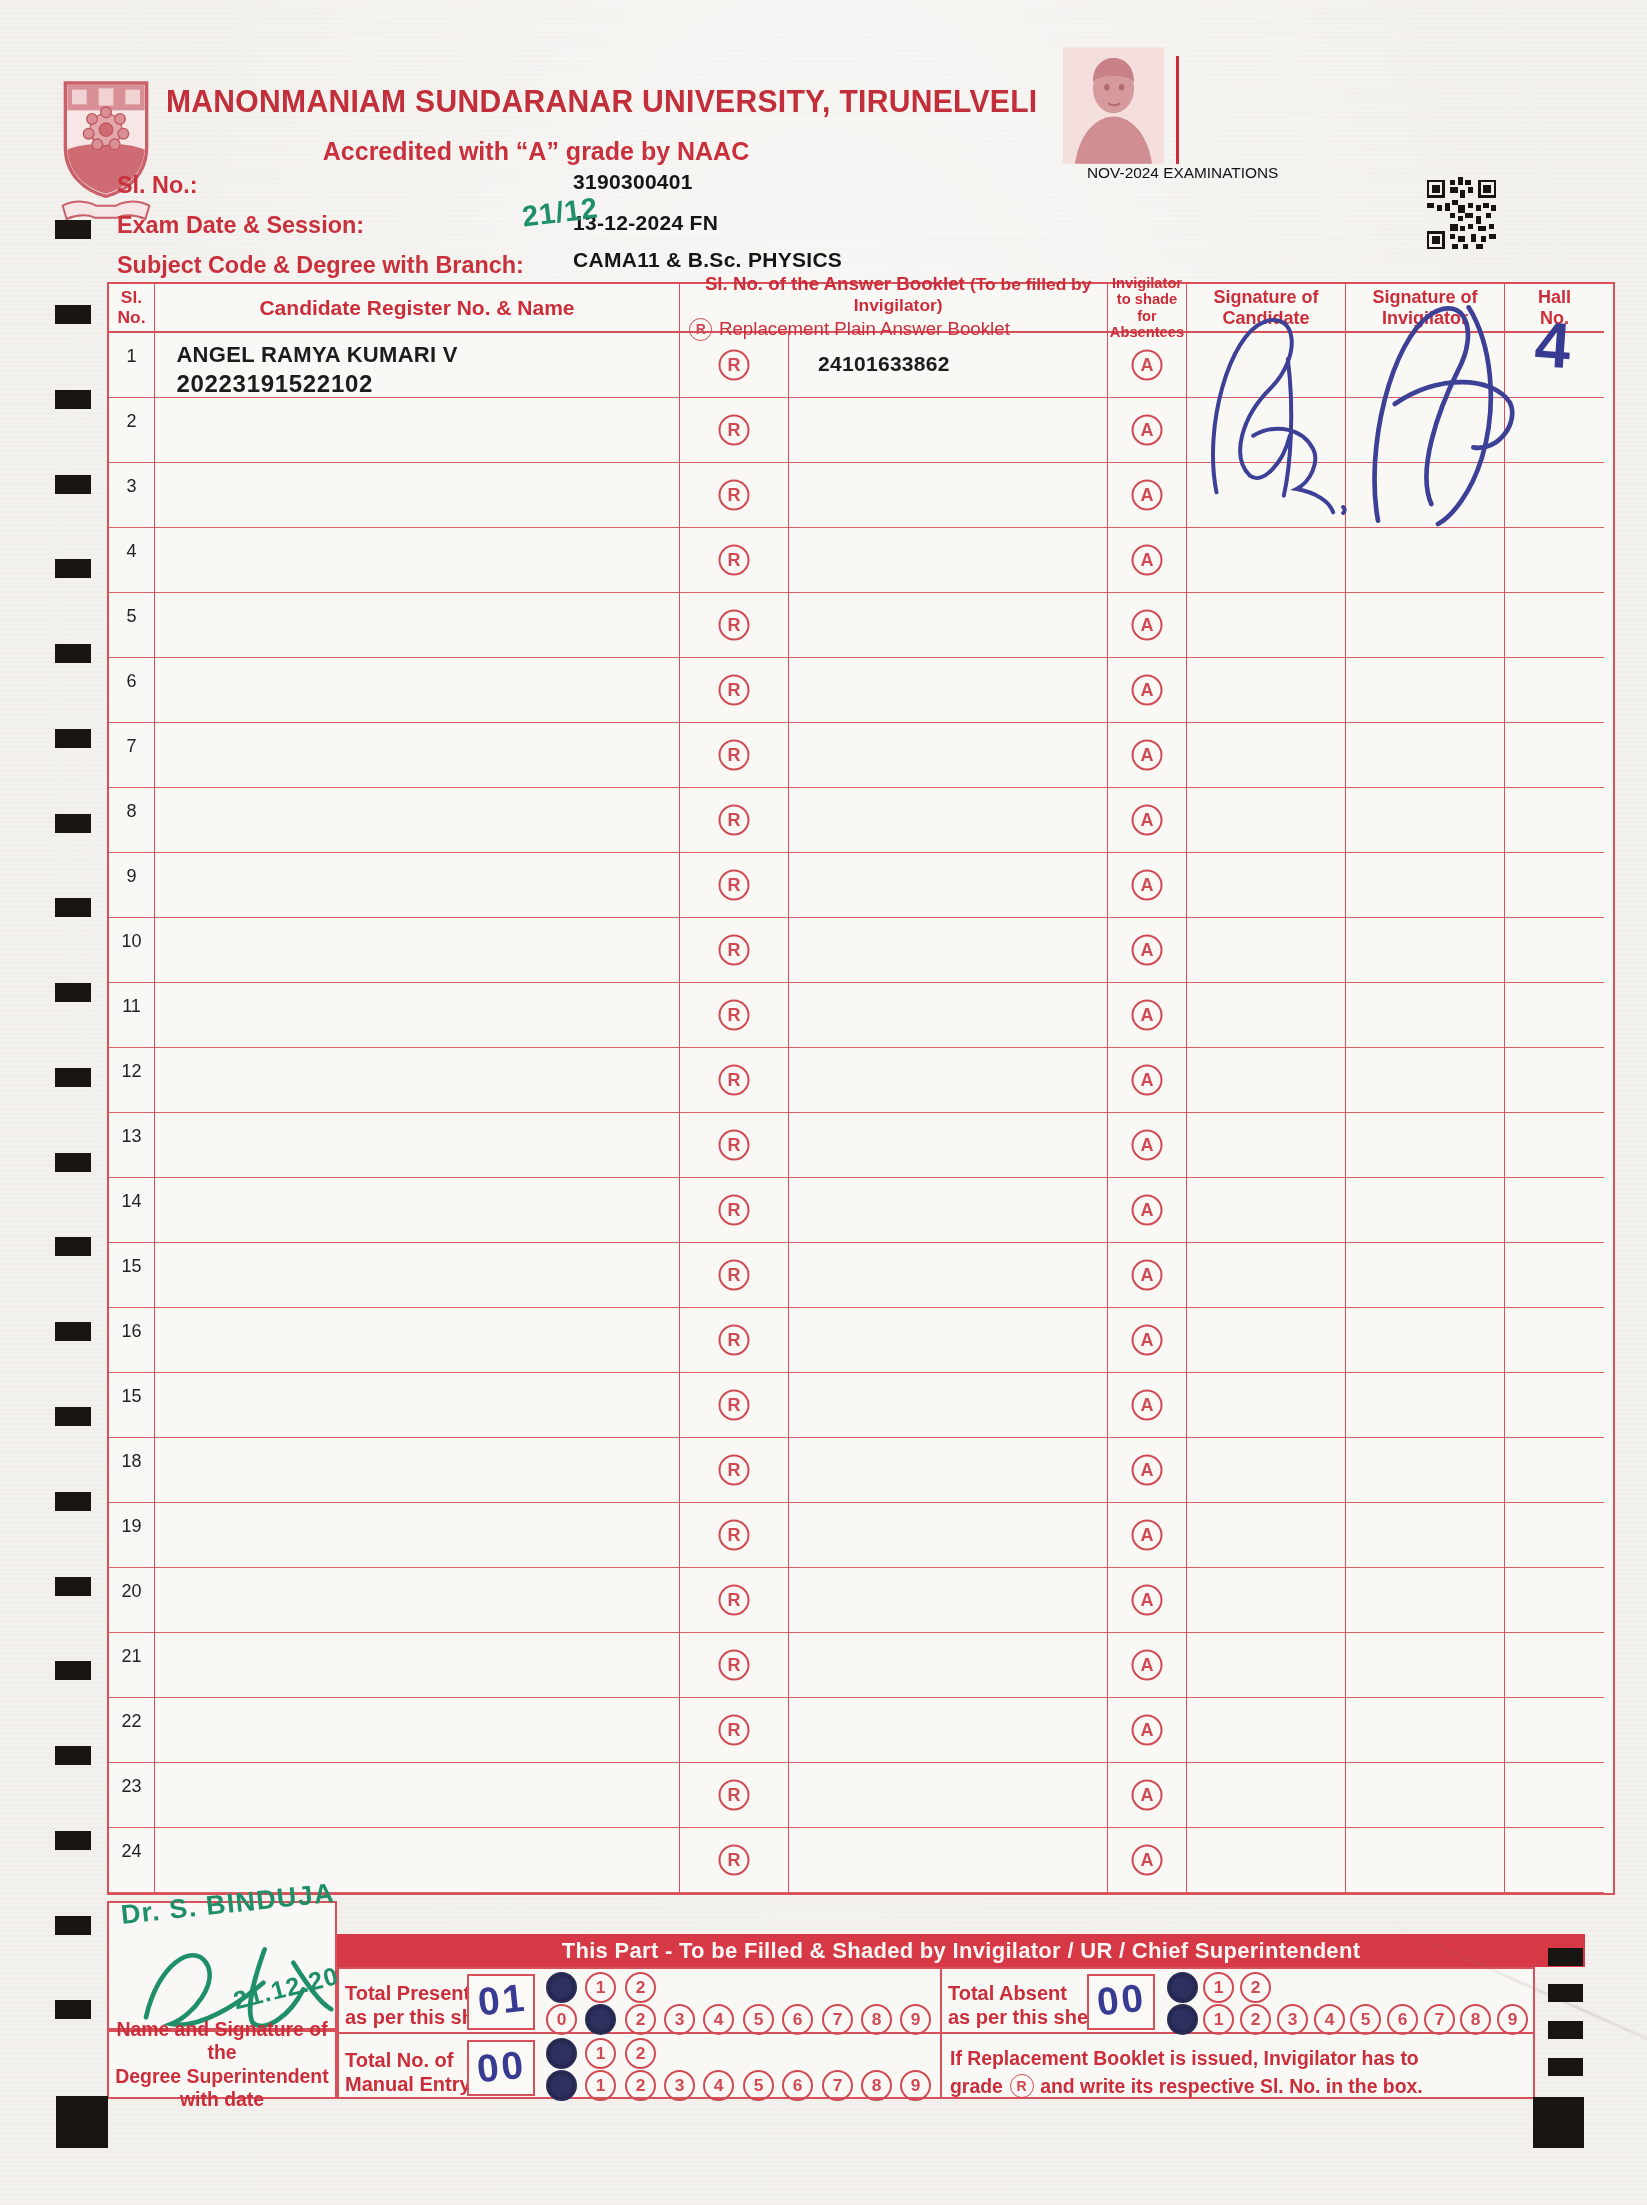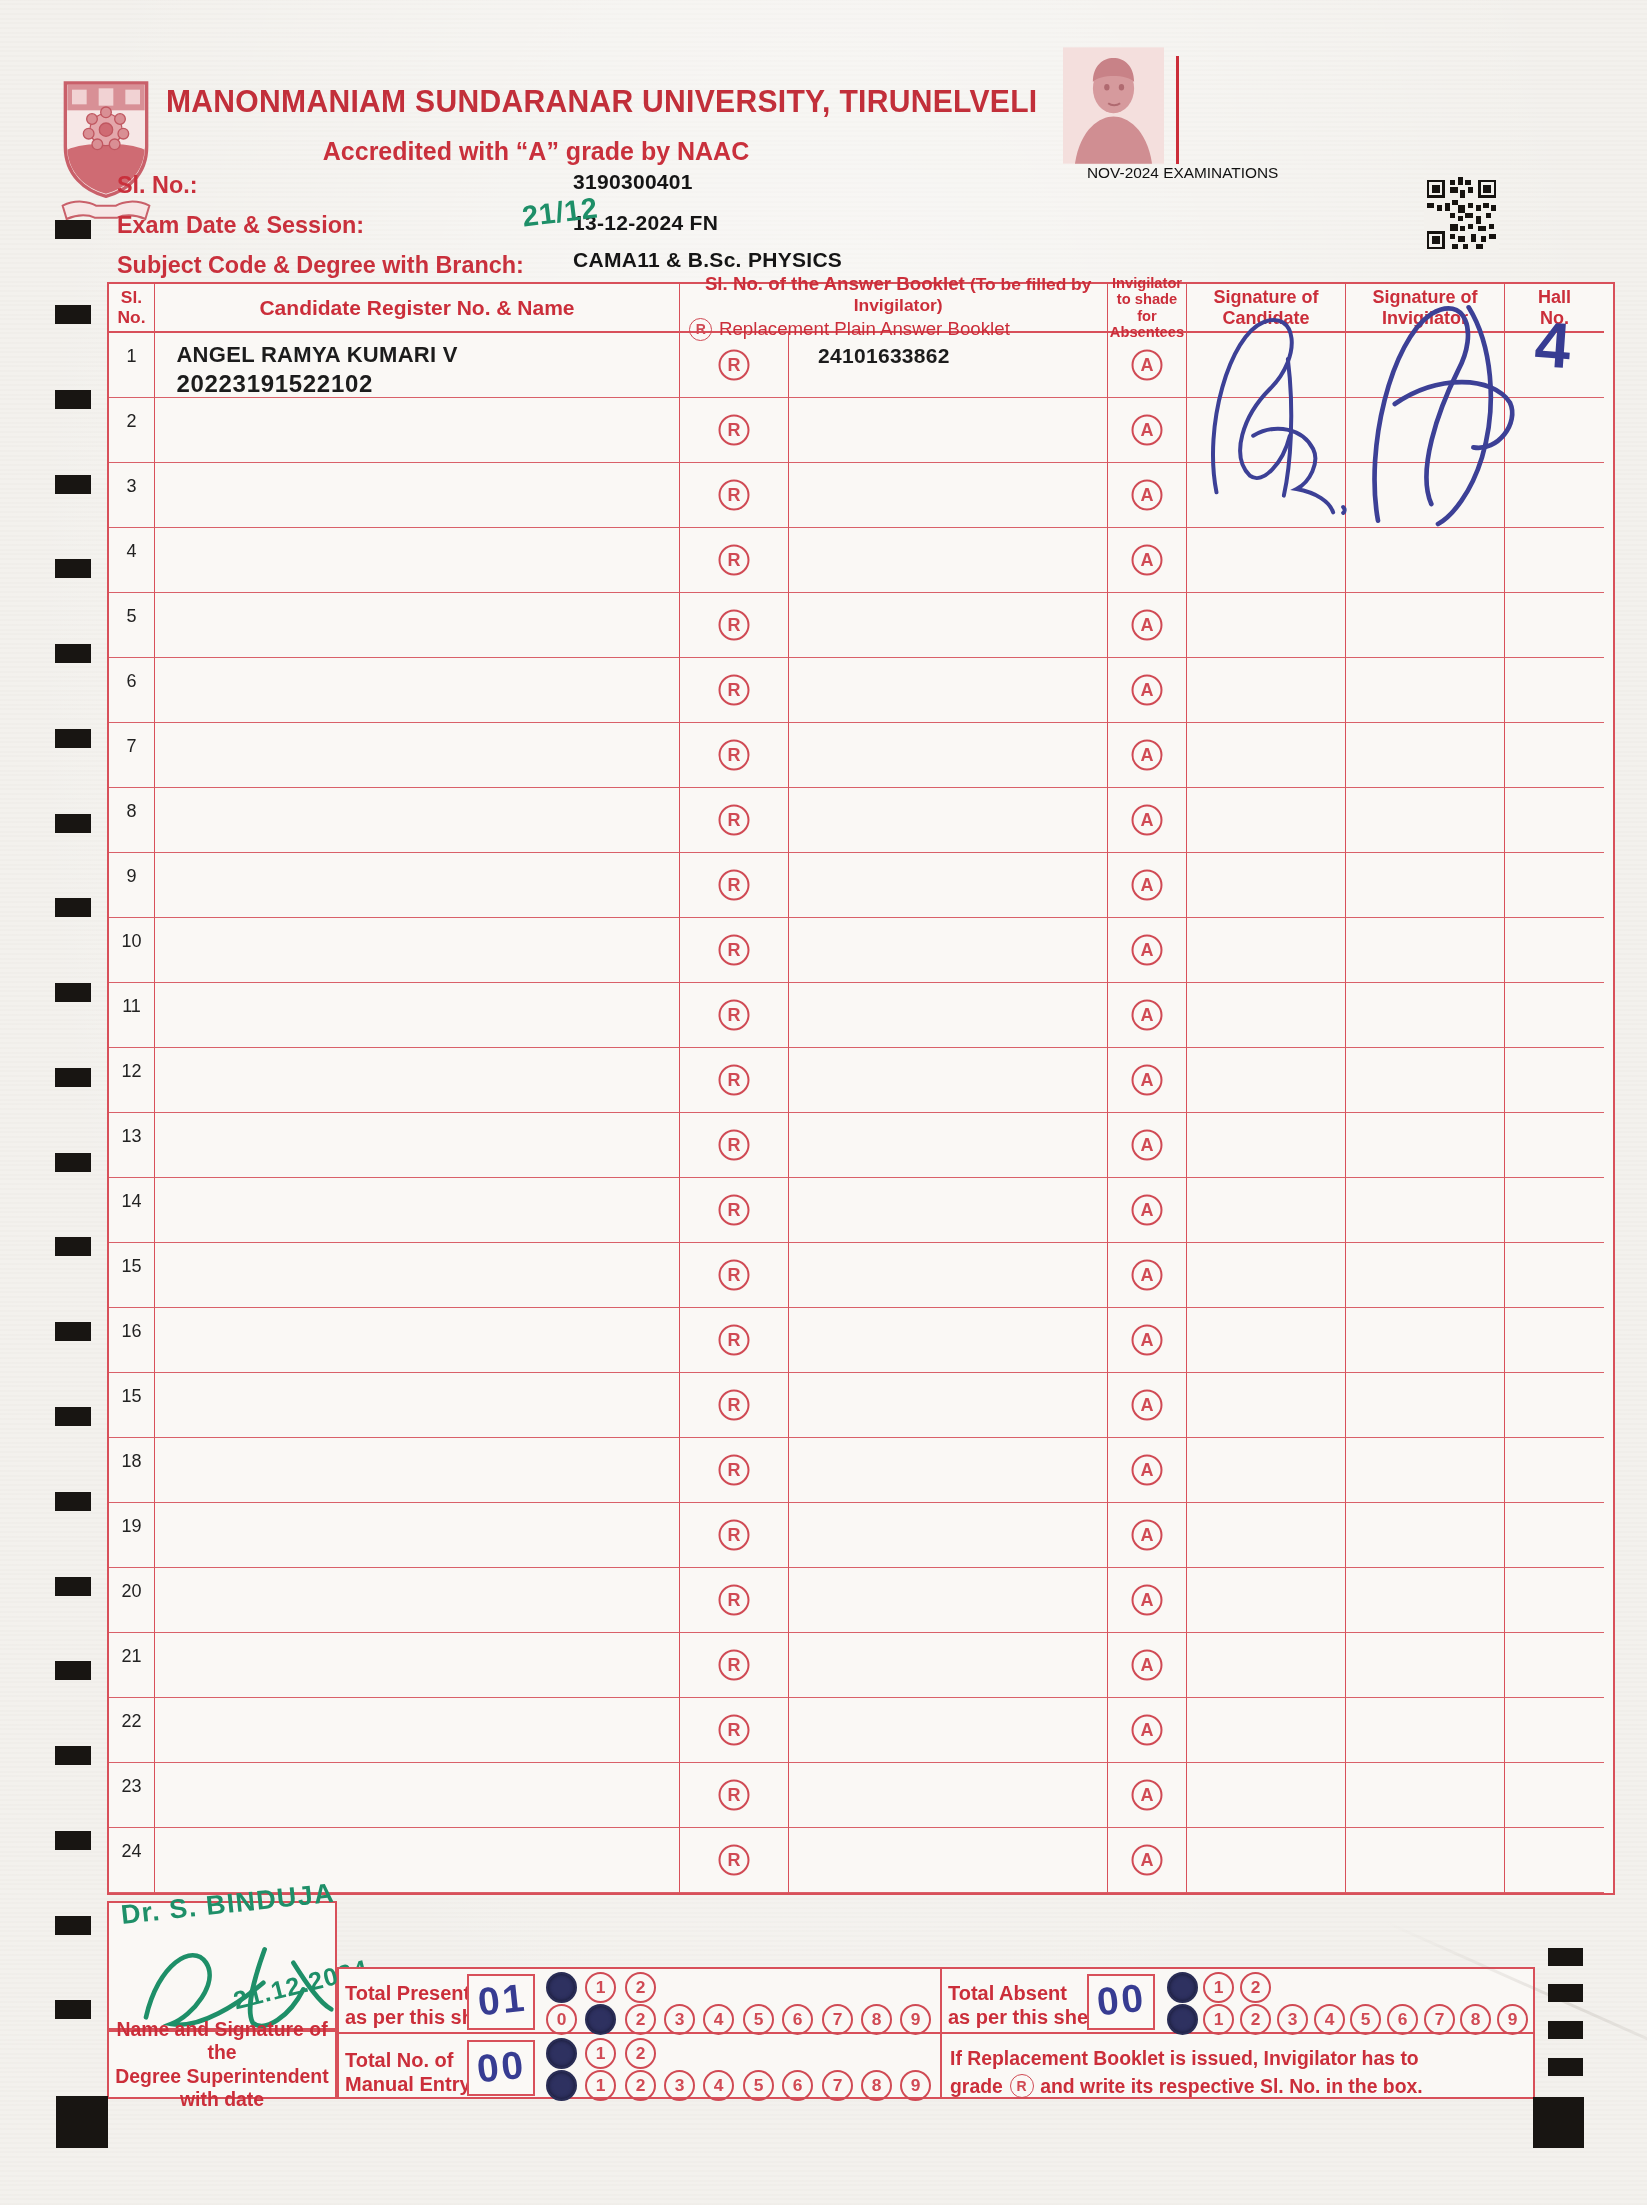--- a/index.html
+++ b/index.html
@@ -32,21 +32,21 @@
   .grid{display:grid;grid-template-columns:46px 525px 109px 319px 79px 159px 159px 99px;}
   .hcell{border-right:1.3px solid #d8505a;border-bottom:2px solid #d8505a;color:#cb2e3a;font-weight:bold;
          display:flex;flex-direction:column;align-items:center;justify-content:center;text-align:center;
          height:49px;box-sizing:border-box;font-size:18px;line-height:1.12;}
   .hcell:last-child{border-right:none;}
   .bcell{border-right:1.3px solid #d8505a;border-bottom:1.3px solid #d96069;height:65px;box-sizing:border-box;position:relative;}
   .bcell:nth-child(8n){border-right:none;}
   .slno{padding-top:13.3px;text-align:center;font-size:18px;color:#222;}
   .cand-name{padding:9.3px 0 0 21.4px;font-size:22px;font-weight:bold;letter-spacing:0.3px;}
   .cand-reg{padding:1.3px 0 0 21.4px;font-size:24px;font-weight:bold;letter-spacing:0.7px;}
-  .book-no{padding:11px 0 0 29px;font-size:21px;font-weight:bold;letter-spacing:0.3px;}
+  .book-no{padding:19px 0 0 29px;font-size:21px;font-weight:bold;letter-spacing:0.3px;}
   .csym{width:31px;height:31px;border:2px solid #d04a54;border-radius:50%;color:#d04a54;
         font-size:18px;font-weight:bold;display:flex;align-items:center;justify-content:center;box-sizing:border-box;}
   .csym-center{position:absolute;left:50%;top:50%;transform:translate(-50%,-50%);}
   .booklet-head-line1{font-size:18.7px;}
   .booklet-head-line1 .paren{font-weight:bold;font-size:17.4px;}
   .booklet-head-line2{display:flex;align-items:center;gap:6.7px;font-size:18.7px;font-weight:normal;margin-top:2.7px;}
   .mini-sym{width:23px;height:23px;border:1.3px solid #d04a54;border-radius:50%;font-size:14px;display:inline-flex;align-items:center;justify-content:center;color:#d04a54;font-weight:bold;box-sizing:border-box;}
   .small-head{font-size:14.7px;}
   
   .ink-blue{color:#373c92;}
@@ -521,20 +521,21 @@
   <div class="abs green-ink sup-name">Dr. S. BINDUJA</div>
   <svg class="abs sig" style="left:131px;top:1924px" width="214" height="110" viewBox="0 0 320 165">
     <g fill="none" stroke="#1e8f68" stroke-width="7" stroke-linecap="round">
       <path d="M22,140 C40,60 92,28 112,58 C132,88 92,138 60,150 C102,158 160,120 198,88"></path>
       <path d="M200,38 C182,88 172,128 182,148 C200,164 238,138 258,98"></path>
       <path d="M243,58 C262,88 282,118 300,128"></path>
     </g>
   </svg>
   <div class="abs green-ink sup-date">21.12.2024</div>
 
+  <div class="abs banner">This Part - To be Filled &amp; Shaded by Invigilator / UR / Chief Superintendent</div>
   <div class="abs footer-main"></div>
   <div class="abs fm-vline"></div>
   <div class="abs fm-hline"></div>
 
   <div class="abs fbox leftcell-bottom">
     <div>Name and Signature of the</div>
     <div>Degree Superintendent with date</div>
   </div>
 
   <div class="abs clabel" style="left:345px;top:1981px">

